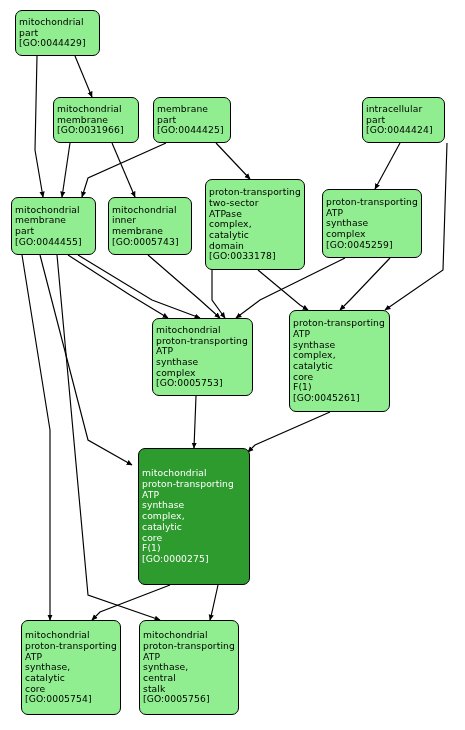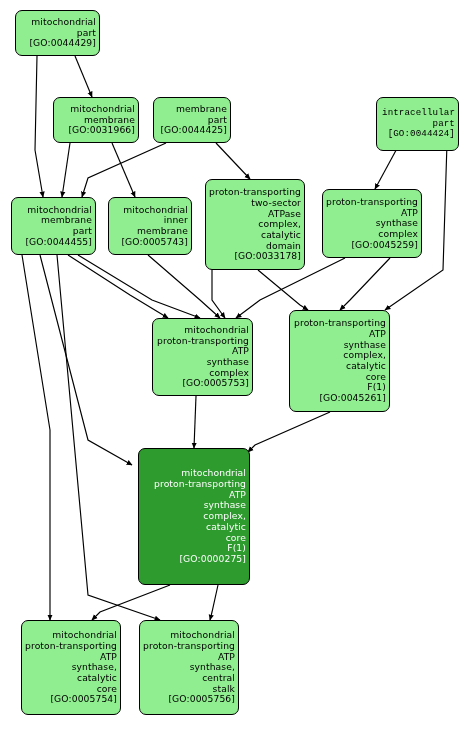--- a/index.html
+++ b/index.html
@@ -1,21 +1,21 @@
 <!DOCTYPE html>
 <html><head>
 <meta charset="utf-8">
 <style>
   html,body{margin:0;padding:0;background:#ffffff;}
   body{font-family:"DejaVu Sans", sans-serif;}
   #canvas{position:relative;width:465px;height:730px;background:#ffffff;overflow:hidden;}
   #edges{position:absolute;left:0;top:0;width:465px;height:730px;}
   .node{position:absolute;box-sizing:border-box;border:1px solid #000000;border-radius:7px;
         background:#90ee90;color:#000000;display:flex;align-items:center;justify-content:center;
-        text-align:right;line-height:1.16;font-size:9.2px;letter-spacing:.1px;padding:10px 3px;}
+        text-align:left;line-height:1.16;font-size:9.2px;letter-spacing:.1px;padding:10px 3px;}
   .node.hl{background:#2e9b2e;color:#ffffff;border-color:#000000;}
   .node span{display:block;width:100%;}
 </style>
 </head>
 <body>
 
 <div id="canvas">
   <svg id="edges" viewBox="0 0 465 730">
     <defs>
       <marker id="arrow" viewBox="0 0 10 10" refX="9" refY="5" markerWidth="5.2" markerHeight="5.2" orient="auto-start-reverse">
@@ -50,21 +50,21 @@
   <div id="node-layer">
       <div class="node" style="left: 15px; top: 10px; width: 85px; height: 46px;">
         <span>mitochondrial<br>part<br>[GO:0044429]</span>
       </div>
       <div class="node" style="left: 53px; top: 97px; width: 86px; height: 46px;">
         <span>mitochondrial<br>membrane<br>[GO:0031966]</span>
       </div>
       <div class="node" style="left: 153px; top: 97px; width: 78px; height: 46px;">
         <span>membrane<br>part<br>[GO:0044425]</span>
       </div>
-      <div class="node" style="left: 376px; top: 97px; width: 83px; height: 54px; font-family: Liberation Mono, monospace;">
+      <div class="node" style="left: 362px; top: 97px; width: 83px; height: 46px;">
         <span>intracellular<br>part<br>[GO:0044424]</span>
       </div>
       <div class="node" style="left: 11px; top: 197px; width: 85px; height: 58px;">
         <span>mitochondrial<br>membrane<br>part<br>[GO:0044455]</span>
       </div>
       <div class="node" style="left: 108px; top: 197px; width: 84px; height: 58px;">
         <span>mitochondrial<br>inner<br>membrane<br>[GO:0005743]</span>
       </div>
       <div class="node" style="left: 205px; top: 179px; width: 100px; height: 91px;">
         <span>proton-transporting<br>two-sector<br>ATPase<br>complex,<br>catalytic<br>domain<br>[GO:0033178]</span>

